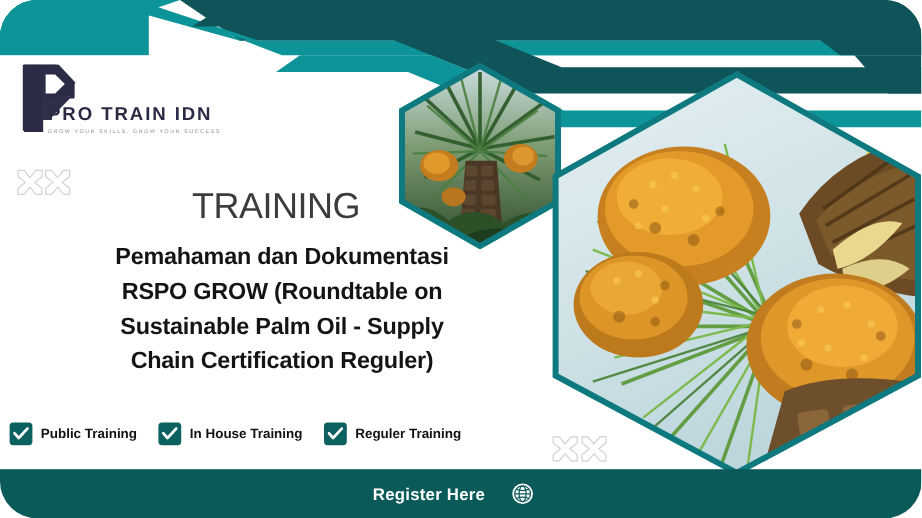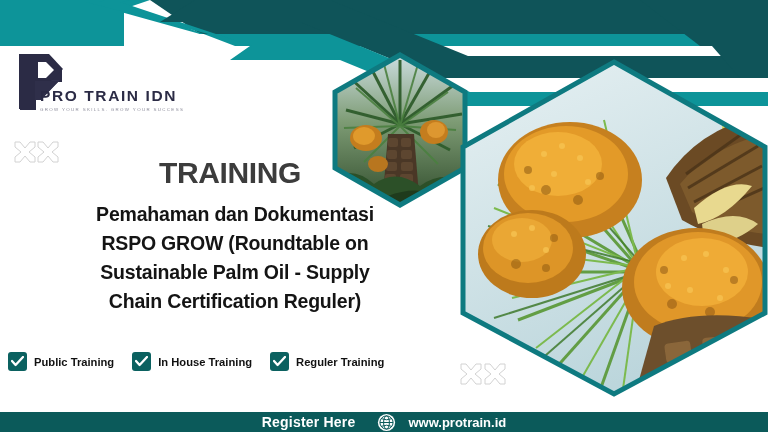--- a/index.html
+++ b/index.html
@@ -1,18 +1,18 @@
 <!DOCTYPE html>
 <html><head>
 <meta charset="utf-8">
 <style>
   html,body{margin:0;padding:0;background:#fff;}
   body{width:768px;height:432px;overflow:hidden;font-family:"Liberation Sans",sans-serif;}
 
-  #poster{position:relative;width:768px;height:432px;background:#ffffff;overflow:hidden;}
+  #poster{position:relative;width:768px;height:432px;background:#ffffff;overflow:hidden;border-radius:31px;}
 
   
   .band{position:absolute;top:0;left:0;width:768px;height:130px;}
   .band svg{display:block;}
 
   
   #logo-block{position:absolute;left:12px;top:52px;width:180px;height:70px;}
   #logo-mark{position:absolute;left:4px;top:0;width:48px;height:60px;}
   #logo-text{position:absolute;left:28px;top:36px;width:160px;}
   #logo-name{font-size:15.5px;font-weight:bold;color:#2b2b45;letter-spacing:1.6px;
@@ -22,37 +22,37 @@
 
   
   .xorn{position:absolute;}
 
   
   .hex{position:absolute;}
   .hex svg{display:block;}
 
   
   #training-kicker{position:absolute;left:0;top:156px;width:460px;text-align:center;
-      font-size:30px;font-weight:bold;color:#3c3c3c;letter-spacing:-0.4px;
+      font-size:30px;font-weight:normal;color:#3c3c3c;letter-spacing:-0.4px;
       font-family:"Liberation Sans",sans-serif;}
   #title-lines{position:absolute;left:0;top:200px;width:470px;text-align:center;}
   #title-lines .tline{font-size:19.5px;font-weight:bold;color:#141414;line-height:29px;
       font-family:"Liberation Sans",sans-serif;letter-spacing:-0.2px;}
 
   
   #checks{position:absolute;left:8px;top:328px;width:460px;display:flex;align-items:center;margin-top:24px;}
   .chk{display:flex;align-items:center;margin-right:18px;}
   .chk .box{width:19px;height:19px;background:#0b6160;border-radius:3px;
       display:flex;align-items:center;justify-content:center;flex:0 0 auto;}
   .chk .box svg{display:block;}
   .chk .lbl{margin-left:7px;font-size:11.2px;font-weight:bold;color:#111;
       white-space:nowrap;font-family:"Liberation Sans",sans-serif;}
 
   
-  #footer{position:absolute;left:0;bottom:0;width:768px;height:20px;background:#0b5a5a;
+  #footer{position:absolute;left:0;bottom:0;width:768px;height:41px;background:#0b5a5a;
       display:flex;align-items:center;justify-content:center;}
   #footer .reg{font-size:14px;font-weight:bold;color:#ffffff;letter-spacing:0.2px;
       font-family:"Liberation Sans",sans-serif;}
   #footer .globe{margin:0 12px 0 22px;display:flex;align-items:center;}
   #footer .url{font-size:13px;font-weight:bold;color:#ffffff;
       font-family:"Liberation Sans",sans-serif;}
 </style>
 </head>
 <body>
 
@@ -358,16 +358,15 @@
         <circle cx="9.5" cy="9.5" r="8.6" fill="#ffffff"></circle>
         <g fill="none" stroke="#0b5a5a" stroke-width="1">
           <circle cx="9.5" cy="9.5" r="6.6"></circle>
           <ellipse cx="9.5" cy="9.5" rx="2.9" ry="6.6"></ellipse>
           <path d="M2.9 9.5 H16.1"></path>
           <path d="M4 5.6 Q9.5 8 15 5.6"></path>
           <path d="M4 13.4 Q9.5 11 15 13.4"></path>
         </g>
       </svg>
     </span>
-    <span class="url">www.protrain.id</span>
   </div>
 
 </div>
 
 </body></html>

